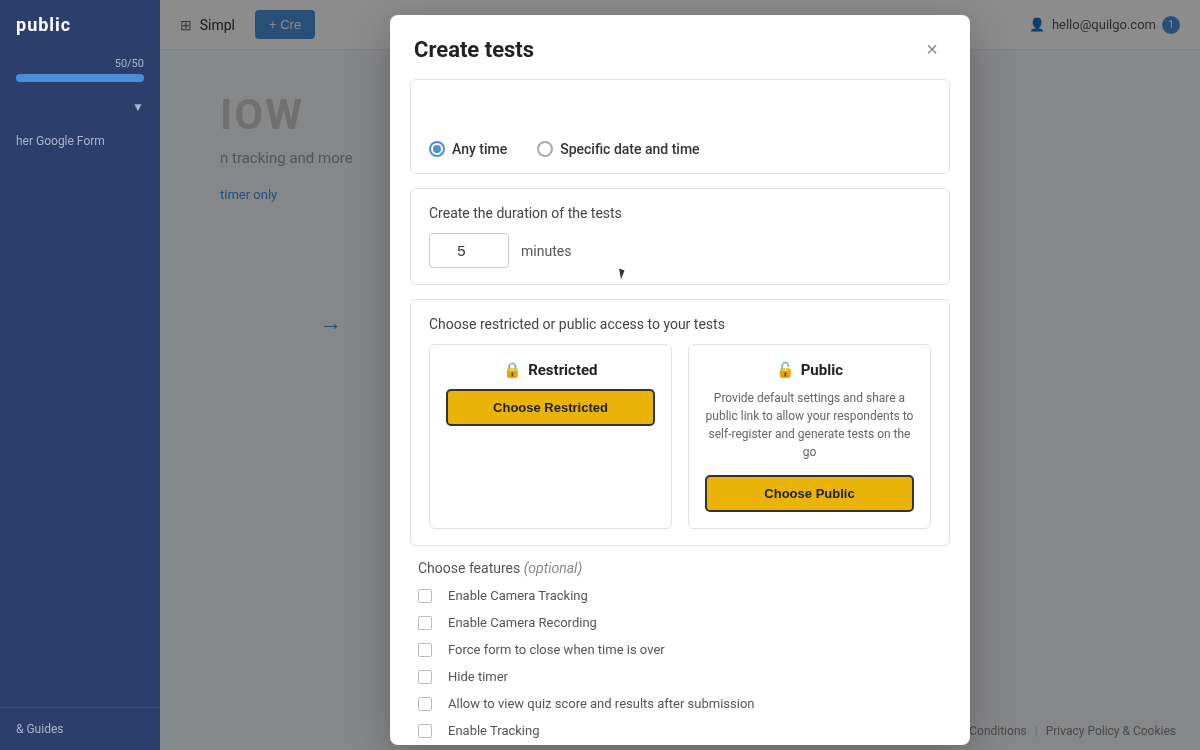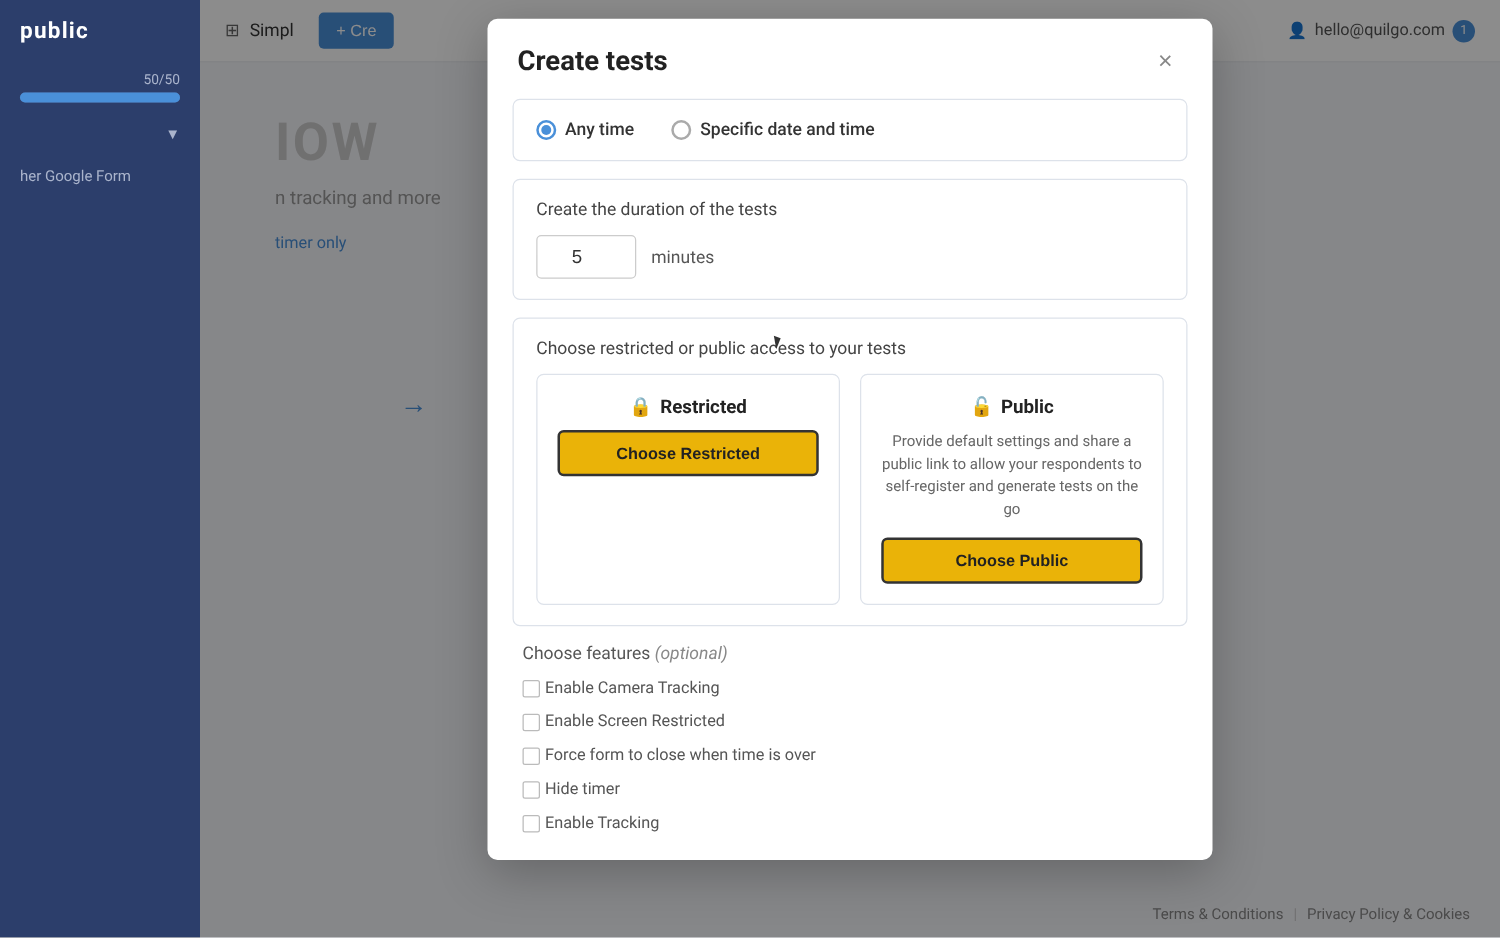--- a/index.html
+++ b/index.html
@@ -237,20 +237,21 @@
       font-size: 14px;
       color: #444;
       margin-bottom: 12px;
     }
 
     
     .radio-group {
       display: flex;
       gap: 30px;
       align-items: center;
+      margin-top: 45px;
     }
 
     .radio-option {
       display: flex;
       align-items: center;
       gap: 7px;
       cursor: pointer;
     }
 
     .radio-circle {
@@ -364,21 +365,21 @@
     }
 
     .features-label em {
       font-style: italic;
       color: #888;
     }
 
     .feature-item {
       display: flex;
       align-items: center;
-      gap: 4px;
+      gap: 16px;
       margin-bottom: 8px;
       padding: 2px 0;
     }
 
     .feature-checkbox {
       width: 14px;
       height: 14px;
       border: 1px solid #bbb;
       border-radius: 2px;
       background: white;
@@ -450,20 +451,23 @@
     <div class="sidebar-progress">
       <div class="progress-label">50/50</div>
       <div class="progress-bar-bg">
         <div class="progress-bar-fill"></div>
       </div>
     </div>
     <div class="sidebar-dropdown">
       <span class="chevron-down">▼</span>
     </div>
     <div class="sidebar-item-google">her Google Form</div>
+    <div class="sidebar-bottom">
+      <span>&amp; Guides</span>
+    </div>
   </div>
 
   <div class="main-content">
 
     <div class="header">
       <div class="header-title">
         <span class="header-icon">⊞</span>
         <span>Simpl</span>
       </div>
       <button class="create-btn">+ Cre</button>
@@ -547,32 +551,36 @@
         <div class="features-label">
           <span>Choose features</span>
           <em> <span>(optional)</span></em>
         </div>
         <div class="feature-item">
           <div class="feature-checkbox"></div>
           <span class="feature-text">Enable Camera Tracking</span>
         </div>
         <div class="feature-item">
           <div class="feature-checkbox"></div>
-          <span class="feature-text">Enable Screen Restricted</span>
+          <span class="feature-text">Enable Camera Recording</span>
         </div>
         <div class="feature-item">
           <div class="feature-checkbox"></div>
           <span class="feature-text">Force form to close when time is over</span>
         </div>
         <div class="feature-item">
           <div class="feature-checkbox"></div>
           <span class="feature-text">Hide timer</span>
         </div>
         <div class="feature-item">
           <div class="feature-checkbox"></div>
+          <span class="feature-text">Allow to view quiz score and results after submission</span>
+        </div>
+        <div class="feature-item">
+          <div class="feature-checkbox"></div>
           <span class="feature-text">Enable Tracking</span>
         </div>
       </div>
     </div>
 
     <div class="cursor" style="left: 460px; top: 268px;"></div>
   </div>
 </div>
 
 </body></html>

